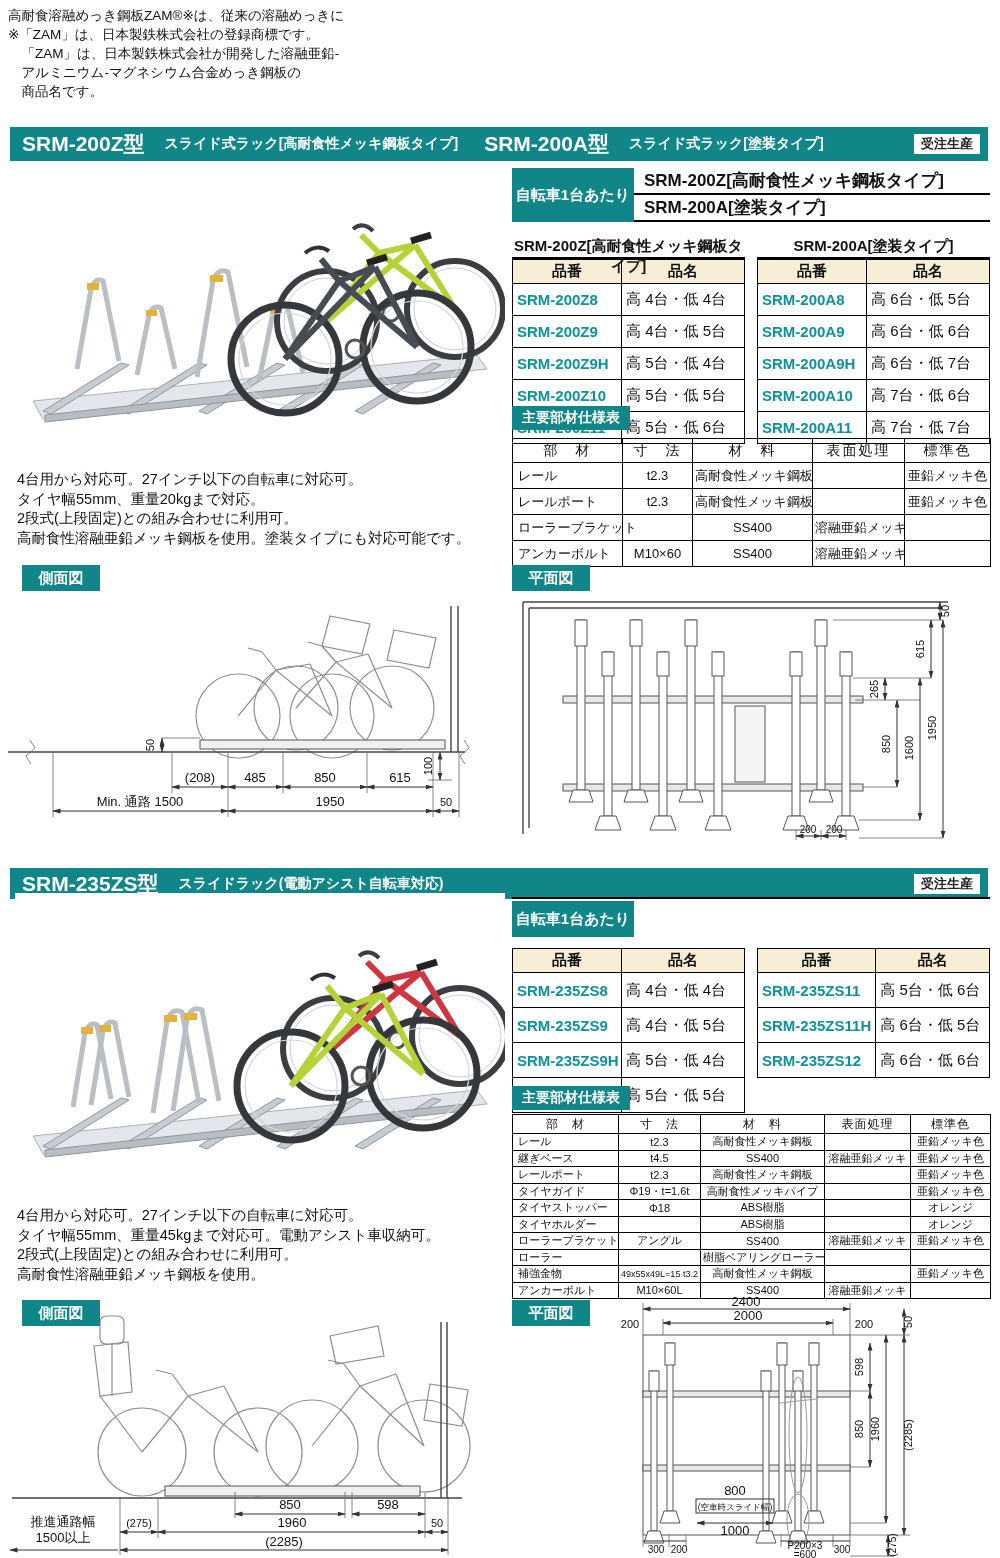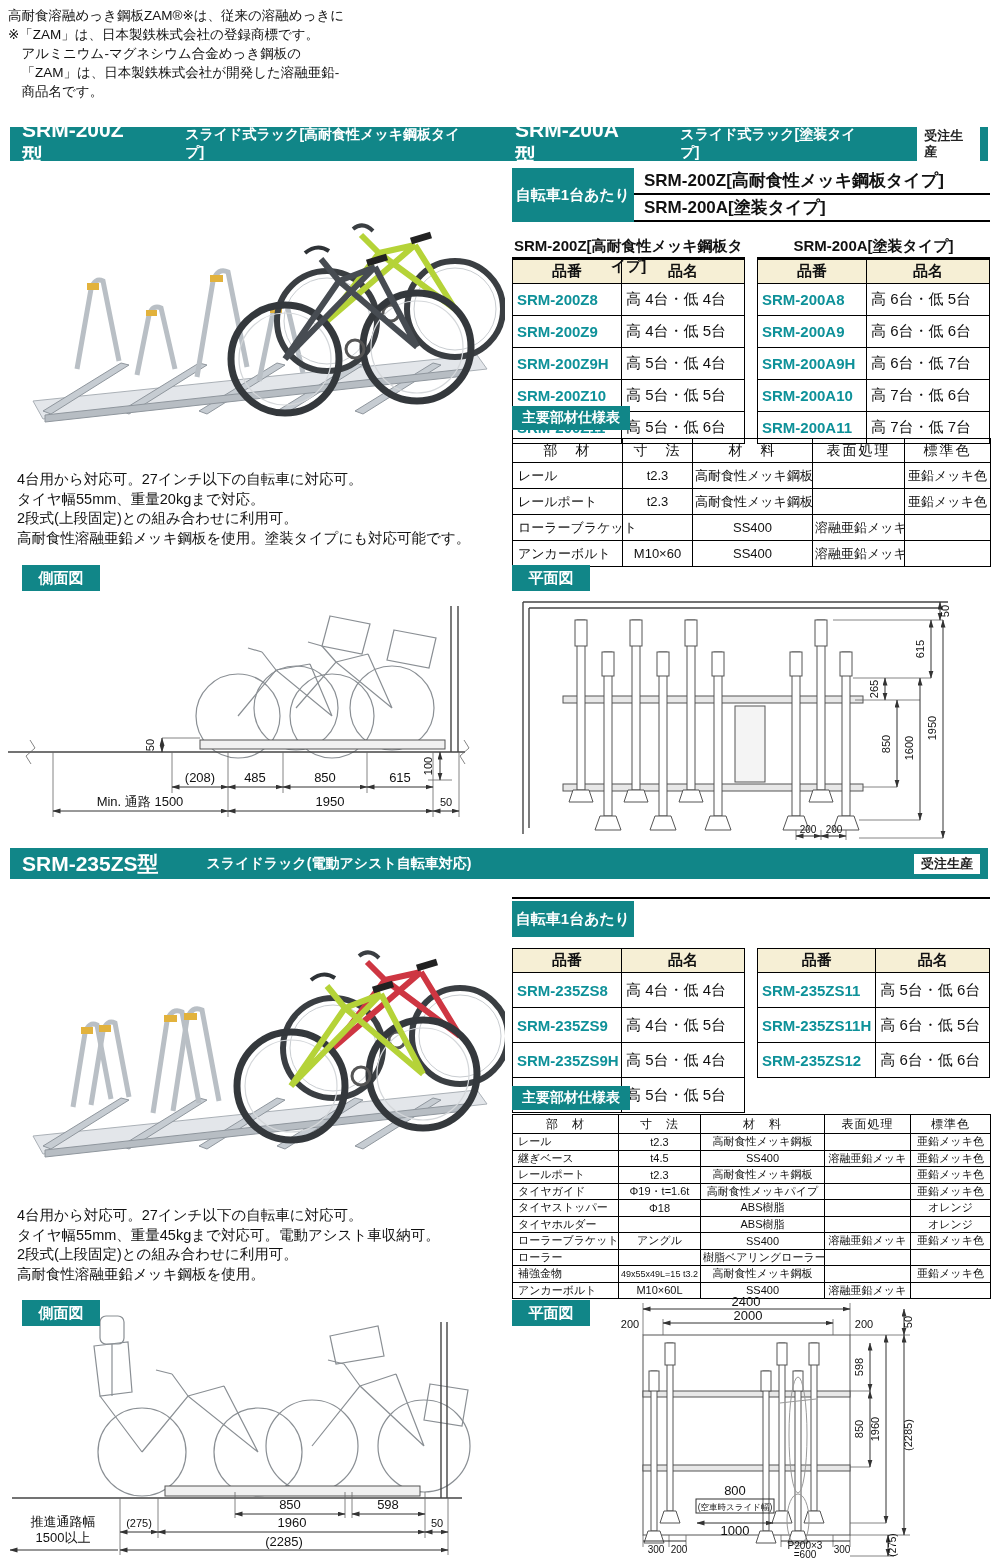--- a/index.html
+++ b/index.html
@@ -3,21 +3,21 @@
 <meta charset="utf-8">
 <style>
   html,body{margin:0;padding:0;background:#fff;}
   .page{position:relative;width:1000px;height:1558px;background:#fff;overflow:hidden;
         font-family:"Liberation Sans","DejaVu Sans",sans-serif;color:#111;}
   .abs{position:absolute;}
   
   .intro{left:8px;top:6px;font-size:13.5px;line-height:19px;color:#111;}
   
   .bar{left:10px;width:978px;height:34px;background:#118688;color:#fff;display:flex;align-items:center;
-       padding:0 8px 0 12px;box-sizing:border-box;gap:28px;}
+       padding:0 8px 0 12px;box-sizing:border-box;}
   .bar .model{font-size:21px;font-weight:bold;letter-spacing:0px;}
   .bar .desc{font-size:14px;font-weight:bold;margin-left:20px;margin-right:26px;}
   .badge{margin-left:auto;background:#fff;color:#222;font-size:13px;font-weight:bold;padding:2px 7px;line-height:16px;}
   
   .tlabel{background:#118688;color:#fff;font-weight:bold;display:flex;align-items:center;justify-content:center;box-sizing:border-box;}
   
   .pb1{left:512px;top:168px;width:478px;display:flex;}
   .pb1 .pb-box{width:122px;height:54px;font-size:15px;}
   .pb1 .pb-rows{flex:1;display:flex;flex-direction:column;}
   .pb1 .pb-row{flex:1;display:flex;align-items:center;border-bottom:2px solid #000;font-size:17px;font-weight:bold;padding-left:10px;}
@@ -54,22 +54,22 @@
   svg .wall{stroke:#444;stroke-width:1.4;fill:none;}
 </style>
 </head>
 <body>
 
 <div class="page">
 
   <div class="abs intro">
     <div>高耐食溶融めっき鋼板ZAM®※は、従来の溶融めっきに</div>
     <div>※「ZAM」は、日本製鉄株式会社の登録商標です。</div>
+    <div>　「ZAM」は、日本製鉄株式会社が開発した溶融亜鉛-</div>
     <div>　アルミニウム-マグネシウム合金めっき鋼板の</div>
-    <div>　「ZAM」は、日本製鉄株式会社が開発した溶融亜鉛-</div>
     <div>　商品名です。</div>
   </div>
 
   <div class="abs bar" style="top:127px;">
     <span class="model">SRM-200Z型</span>
     <span class="desc">スライド式ラック[高耐食性メッキ鋼板タイプ]</span>
     <span class="model">SRM-200A型</span>
     <span class="desc">スライド式ラック[塗装タイプ]</span>
     <span class="badge">受注生産</span>
   </div>
@@ -379,21 +379,21 @@
       <text transform="rotate(-90 410 160)" x="410" y="160" class="tc f11">1600</text>
       <line x1="440" y1="32" x2="440" y2="250" class="dim" marker-start="url(#m2)" marker-end="url(#m2)"></line>
       <text transform="rotate(-90 433 140)" x="433" y="140" class="tc f11">1950</text>
       <line x1="293" y1="248" x2="318" y2="248" class="dim" marker-start="url(#m2)" marker-end="url(#m2)"></line>
       <line x1="318" y1="248" x2="343" y2="248" class="dim" marker-start="url(#m2)" marker-end="url(#m2)"></line>
       <text x="305" y="245" class="tc f10">200</text>
       <text x="331" y="245" class="tc f10">200</text>
     </g>
   </svg>
 
-  <div class="abs bar" style="top:848px;height:31px;text-align:center;">
+  <div class="abs bar" style="top:868px;height:31px;text-align:center;">
     <span class="model">SRM-235ZS型</span>
     <span class="desc">スライドラック(電動アシスト自転車対応)</span>
     <span class="badge">受注生産</span>
   </div>
 
   <svg class="abs" style="left:15px;top:893px;" width="490" height="297" viewBox="0 0 490 297">
     <rect width="490" height="297" fill="#ffffff"></rect>
     <polygon points="18,243 462,197 472,211 28,261" fill="#e3e6ea" stroke="#aab0b6"></polygon>
     <g fill="#c6ccd2" stroke="#8f969d">
       <polygon points="28,253 106,205 114,207 36,256"></polygon>

